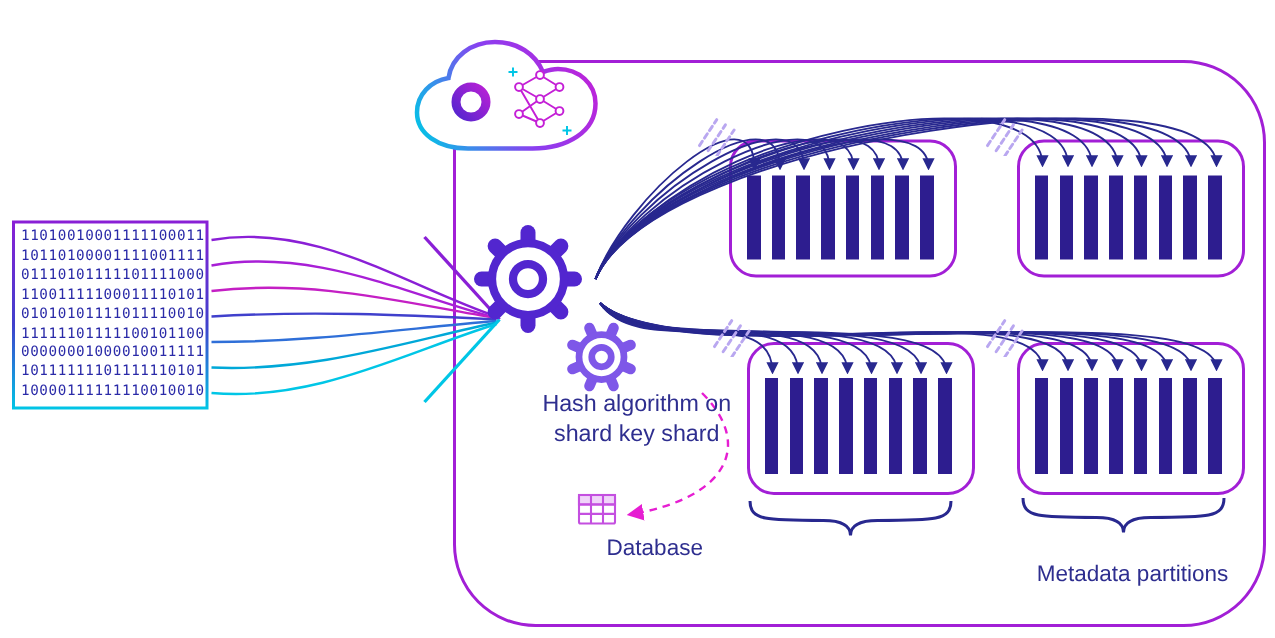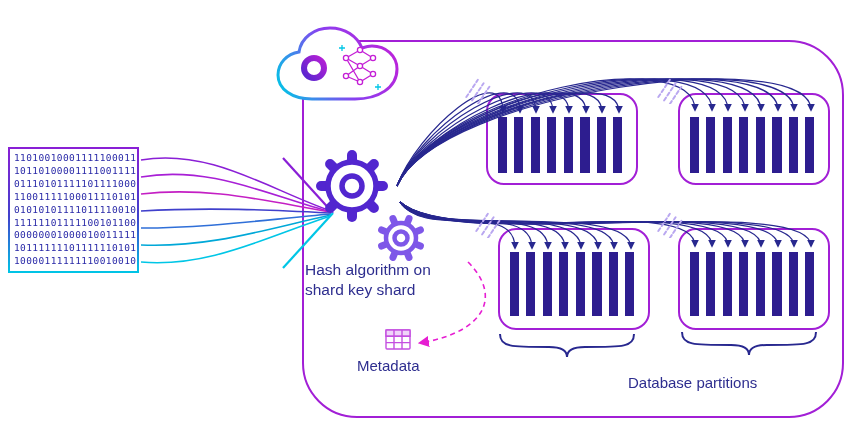--- a/index.html
+++ b/index.html
@@ -17,21 +17,21 @@
   .brow{font-family:"DejaVu Sans Mono",monospace;font-size:9.5px;line-height:12.9px;
         color:#2a2aa8;letter-spacing:0.4px;white-space:nowrap;}
   
   .pbox{position:absolute;width:152px;border:2px solid #a21fd6;border-radius:18px;
         box-sizing:border-box;background:transparent;}
   .bars{position:absolute;left:10px;width:126px;
         background:repeating-linear-gradient(90deg,#2d1d8f 0px,#2d1d8f 9px,transparent 9px,transparent 16.5px);}
   
   .overlay{position:absolute;left:0;top:0;width:850px;height:425px;pointer-events:none;}
   
-  .lbl{position:absolute;color:#2e2e8f;text-align:left;}
+  .lbl{position:absolute;color:#2e2e8f;text-align:center;padding-left:32px;}
   .lbl-hash{left:305px;top:260px;width:175px;font-size:15.5px;line-height:20px;font-weight:500;}
   .lbl-meta{left:357px;top:357px;width:95px;font-size:15px;font-weight:500;}
   .lbl-dbp{left:628px;top:374px;width:190px;font-size:15px;font-weight:500;}
 </style>
 </head>
 <body>
 
 <div class="canvas">
 
   <div class="big-rect"></div>
@@ -205,16 +205,16 @@
     <g fill="none" stroke="#28288f" stroke-width="2">
       <path d="M500,334 C500,347 511,347 549,347 C562,347 567,351 567,357 C567,351 572,347 585,347 C623,347 634,347 634,334"></path>
       <path d="M682,332 C682,345 693,345 731,345 C744,345 749,349 749,355 C749,349 754,345 767,345 C805,345 816,345 816,332"></path>
     </g>
   </svg>
 
   <div class="lbl lbl-hash">
     <div>Hash algorithm on</div>
     <div>shard key shard</div>
   </div>
-  <div class="lbl lbl-meta">Metadata</div>
-  <div class="lbl lbl-dbp">Database partitions</div>
+  <div class="lbl lbl-meta">Database</div>
+  <div class="lbl lbl-dbp">Metadata partitions</div>
 
 </div>
 
 </body></html>

